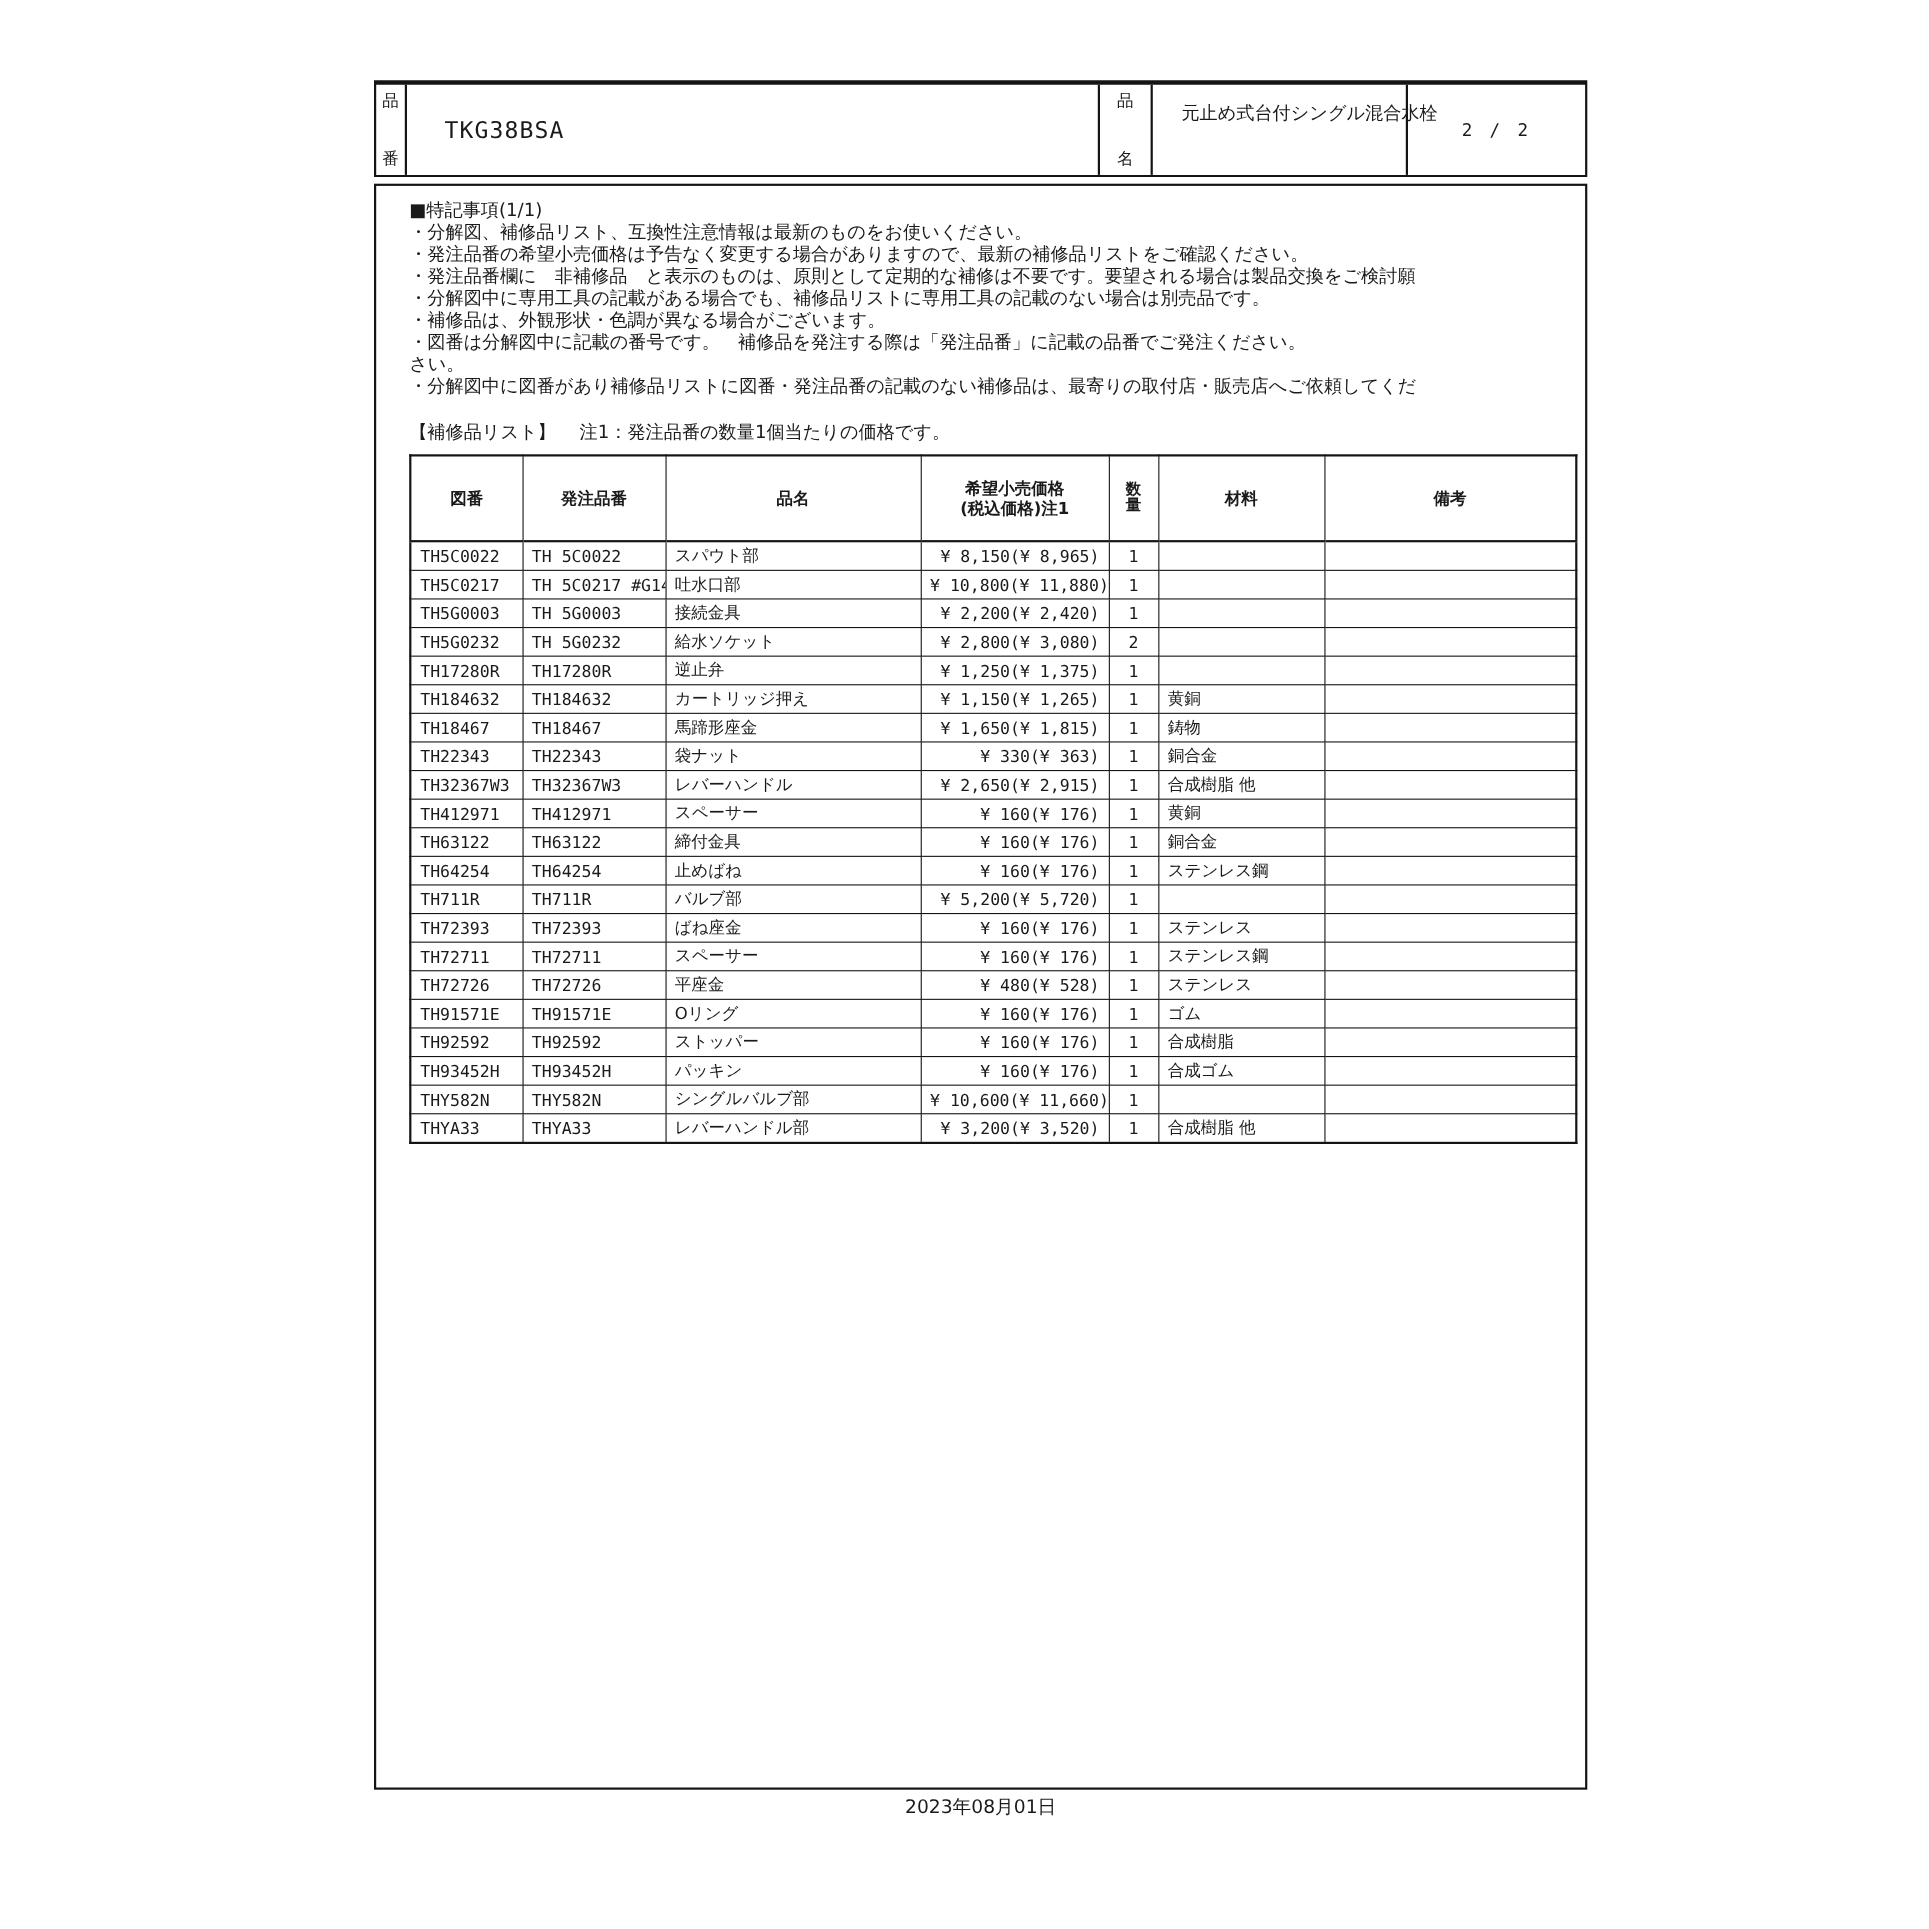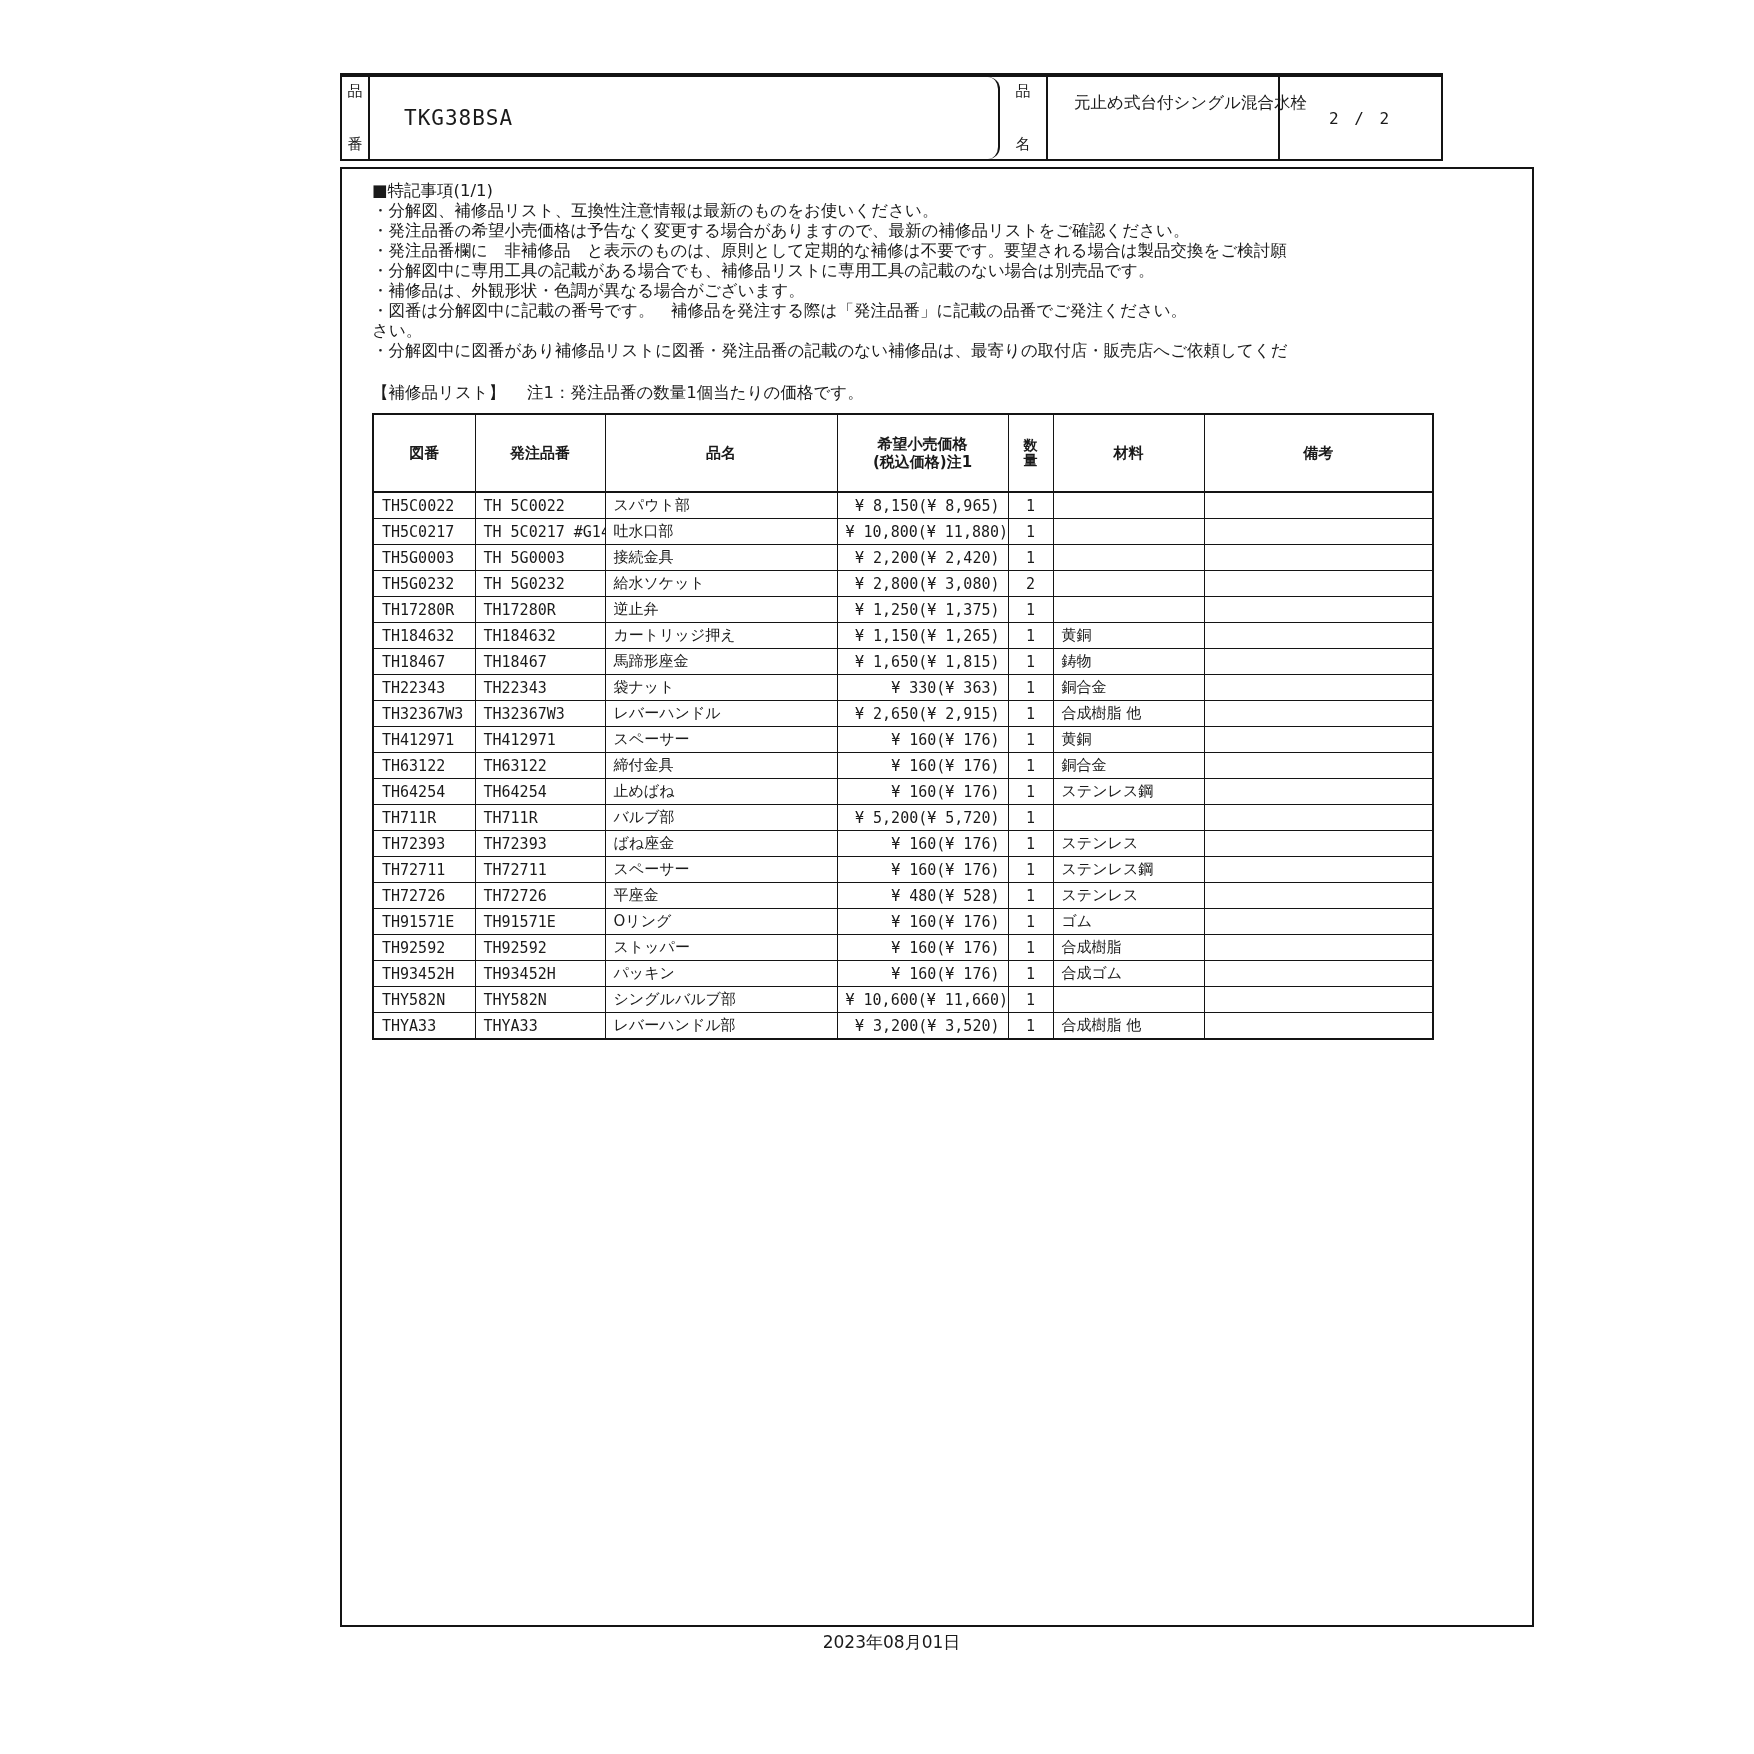--- a/index.html
+++ b/index.html
@@ -14,31 +14,31 @@
     border:2px solid #141414;border-top-width:4px;
   }
   .h-cell{box-sizing:border-box;border-right:2px solid #141414;height:100%;}
   .h-cell:last-child{border-right:none;}
   .v-label{
     width:28px;display:flex;flex-direction:column;justify-content:space-between;
     align-items:center;padding:7px 0;font-size:15px;line-height:15px;
   }
   .hinban-value{
     width:630px;display:flex;align-items:center;padding-left:34px;
-    font-family:"DejaVu Sans Mono",monospace;font-size:21px;letter-spacing:1px;border-radius:12px;
+    font-family:"DejaVu Sans Mono",monospace;font-size:21px;letter-spacing:1px;
   }
   .v-label2{width:48px;}
   .product-name{width:232px;padding:15px 0 0 26px;font-size:16.5px;white-space:nowrap;}
   .page-num{
     flex:1;display:flex;align-items:center;justify-content:center;
     font-family:"DejaVu Sans Mono",monospace;font-size:16px;letter-spacing:3px;
   }
   
   .main-box{
-    position:absolute;left:340px;top:167px;width:1194px;height:1460px;
+    position:absolute;left:340px;top:167px;width:1103px;height:1460px;
     box-sizing:border-box;border:2px solid #141414;
     padding:12px 14px 0 30px;
   }
   .notes-title{font-size:16.5px;line-height:20px;white-space:nowrap;}
   .note-line{font-size:16.5px;line-height:20px;white-space:nowrap;}
   .caption{margin-top:20px;font-size:16.5px;line-height:24px;white-space:nowrap;}
   
   table.parts{
     border-collapse:collapse;margin-top:8px;table-layout:fixed;width:1060px;
     border:2px solid #141414;

